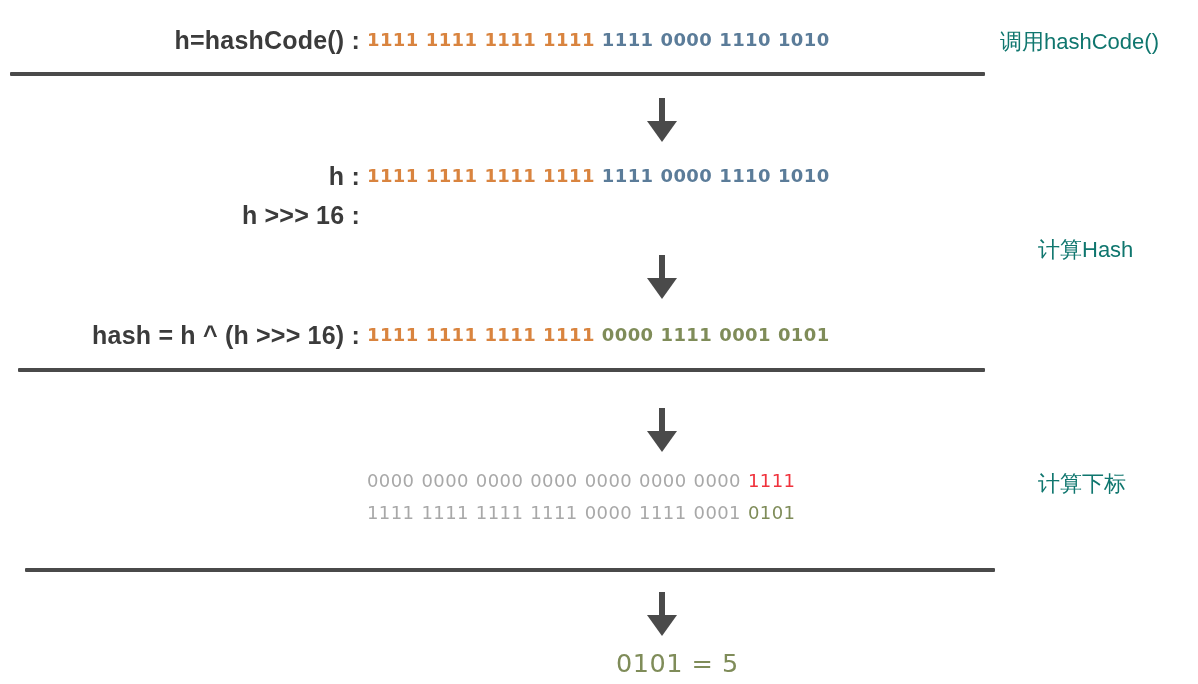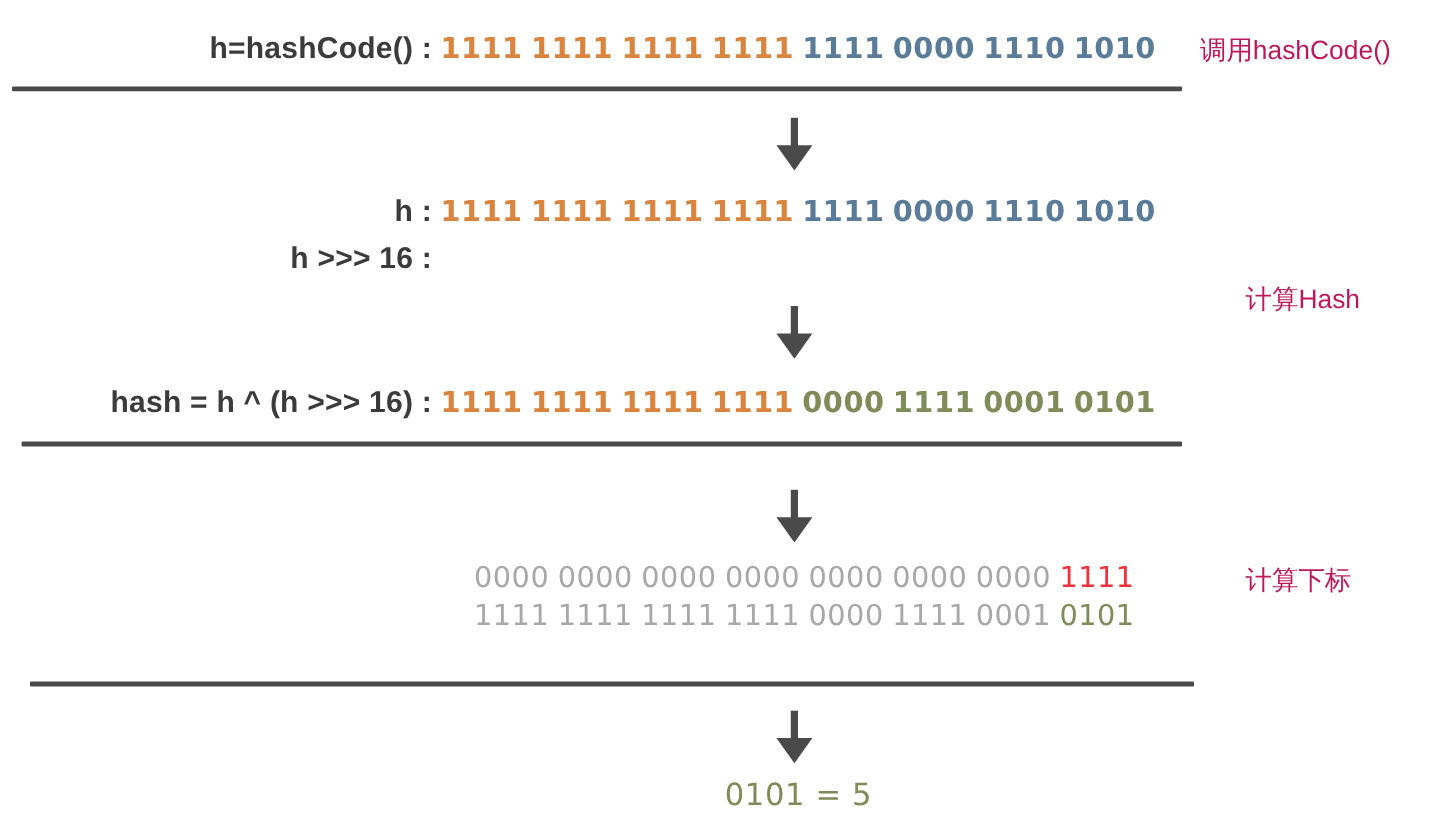--- a/index.html
+++ b/index.html
@@ -29,38 +29,38 @@
     letter-spacing: .2px;
     white-space: nowrap;
     line-height: 30px;
   }
 
   
   .bits {
     position: absolute;
     left: 367px;
     font-family: "DejaVu Sans", sans-serif;
-    font-size: 24px;
+    font-size: 18px;
     font-weight: 700;
     letter-spacing: .4px;
     white-space: nowrap;
     line-height: 30px;
   }
   .bits .g { margin-right: 7px; }
   .bits .g:last-child { margin-right: 0; }
 
   .c-orange { color: #d9843f; }
   .c-blue   { color: #5b7c99; }
   .c-black  { color: #3b3b3b; }
   .c-olive  { color: #7f8c59; }
   .c-gray   { color: #a8a8a8; }
   .c-red    { color: #f0323c; }
 
   
-  .bits.plain { font-weight: 400; margin-left: 28px; }
+  .bits.plain { font-weight: 400; }
   .bits.semi  { font-weight: 600; }
 
   
   .rule {
     position: absolute;
     height: 4px;
     background: #4a4a4a;
     border-radius: 1px;
   }
 
@@ -68,36 +68,37 @@
   .arrow {
     position: absolute;
     width: 34px;
     height: 44px;
   }
   .arrow svg { display: block; width: 100%; height: 100%; }
 
   
   .caption {
     position: absolute;
-    color: #be185d;
+    color: #0f766e;
     font-size: 22px;
     font-weight: 400;
     white-space: nowrap;
     line-height: 28px;
   }
 
   
   .result {
     position: absolute;
     color: #7f8c59;
     font-family: "DejaVu Sans", sans-serif;
     font-size: 25.5px;
     font-weight: 400;
     letter-spacing: .5px;
     white-space: nowrap;
+    margin-left: 12px;
   }
 </style>
 </head>
 <body>
 
 <div id="canvas">
 
   <div class="label" style="right:838px; top:25px;">h=hashCode() :</div>
 
   <div class="bits" id="bits-hashcode" style="top:25px;"><span class="g c-orange">1111</span><span class="g c-orange">1111</span><span class="g c-orange">1111</span><span class="g c-orange">1111</span><span class="g c-blue">1111</span><span class="g c-blue">0000</span><span class="g c-blue">1110</span><span class="g c-blue">1010</span></div>

